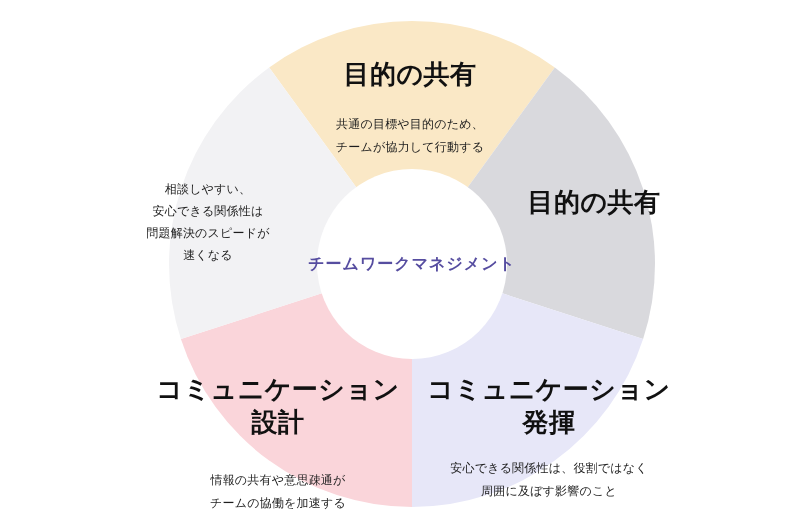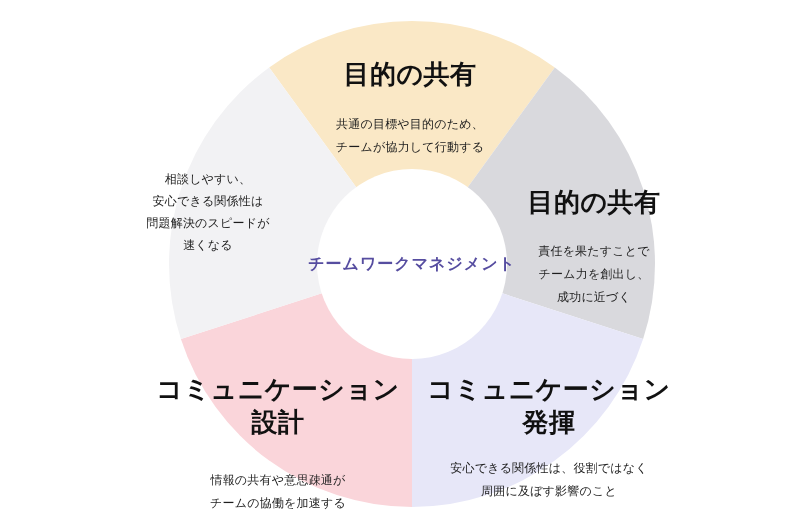--- a/index.html
+++ b/index.html
@@ -40,21 +40,21 @@
   }
   
   .pos-purpose        { left: 410px; top: 40px;  }
   .pos-roles          { left: 594px; top: 168px; }
   .pos-leadership     { left: 549px; top: 355px; }
   .pos-leadership .seg-desc { margin-top: 0px; }
   .pos-communication  { left: 278px; top: 355px; }
   .pos-communication .seg-desc { margin-top: 12px; }
   .pos-safety         { left: 208px; top: 150px; }
   .pos-safety .seg-title { line-height: 32px; }
-  .pos-safety .seg-desc  { margin-top: 0; line-height: 22px; }
+  .pos-safety .seg-desc  { margin-top: 10px; line-height: 22px; }
   .pos-purpose .seg-desc { margin-top: 4px; }
   .pos-roles .seg-desc   { margin-top: 3px; }
   .center-label {
     position: absolute;
     left: 412px; top: 264px;
     transform: translate(-50%, -50%);
     font-size: 16px;
     font-weight: bold;
     letter-spacing: 1px;
     color: #564DA0;
@@ -77,23 +77,20 @@
     </svg>
 
   <div class="seg-label pos-purpose">
     <div class="seg-title">目的の共有</div>
     <div class="seg-desc">共通の目標や目的のため、
 チームが協力して行動する</div>
   </div>
 
   <div class="seg-label pos-roles">
     <div class="seg-title">目的の共有</div>
-    <div class="seg-desc">責任を果たすことで
-チーム力を創出し、
-成功に近づく</div>
   </div>
 
   <div class="seg-label pos-leadership">
     <div class="seg-title">コミュニケーション
 発揮</div>
     <div class="seg-desc">安心できる関係性は、役割ではなく
 周囲に及ぼす影響のこと</div>
   </div>
 
   <div class="seg-label pos-communication">

